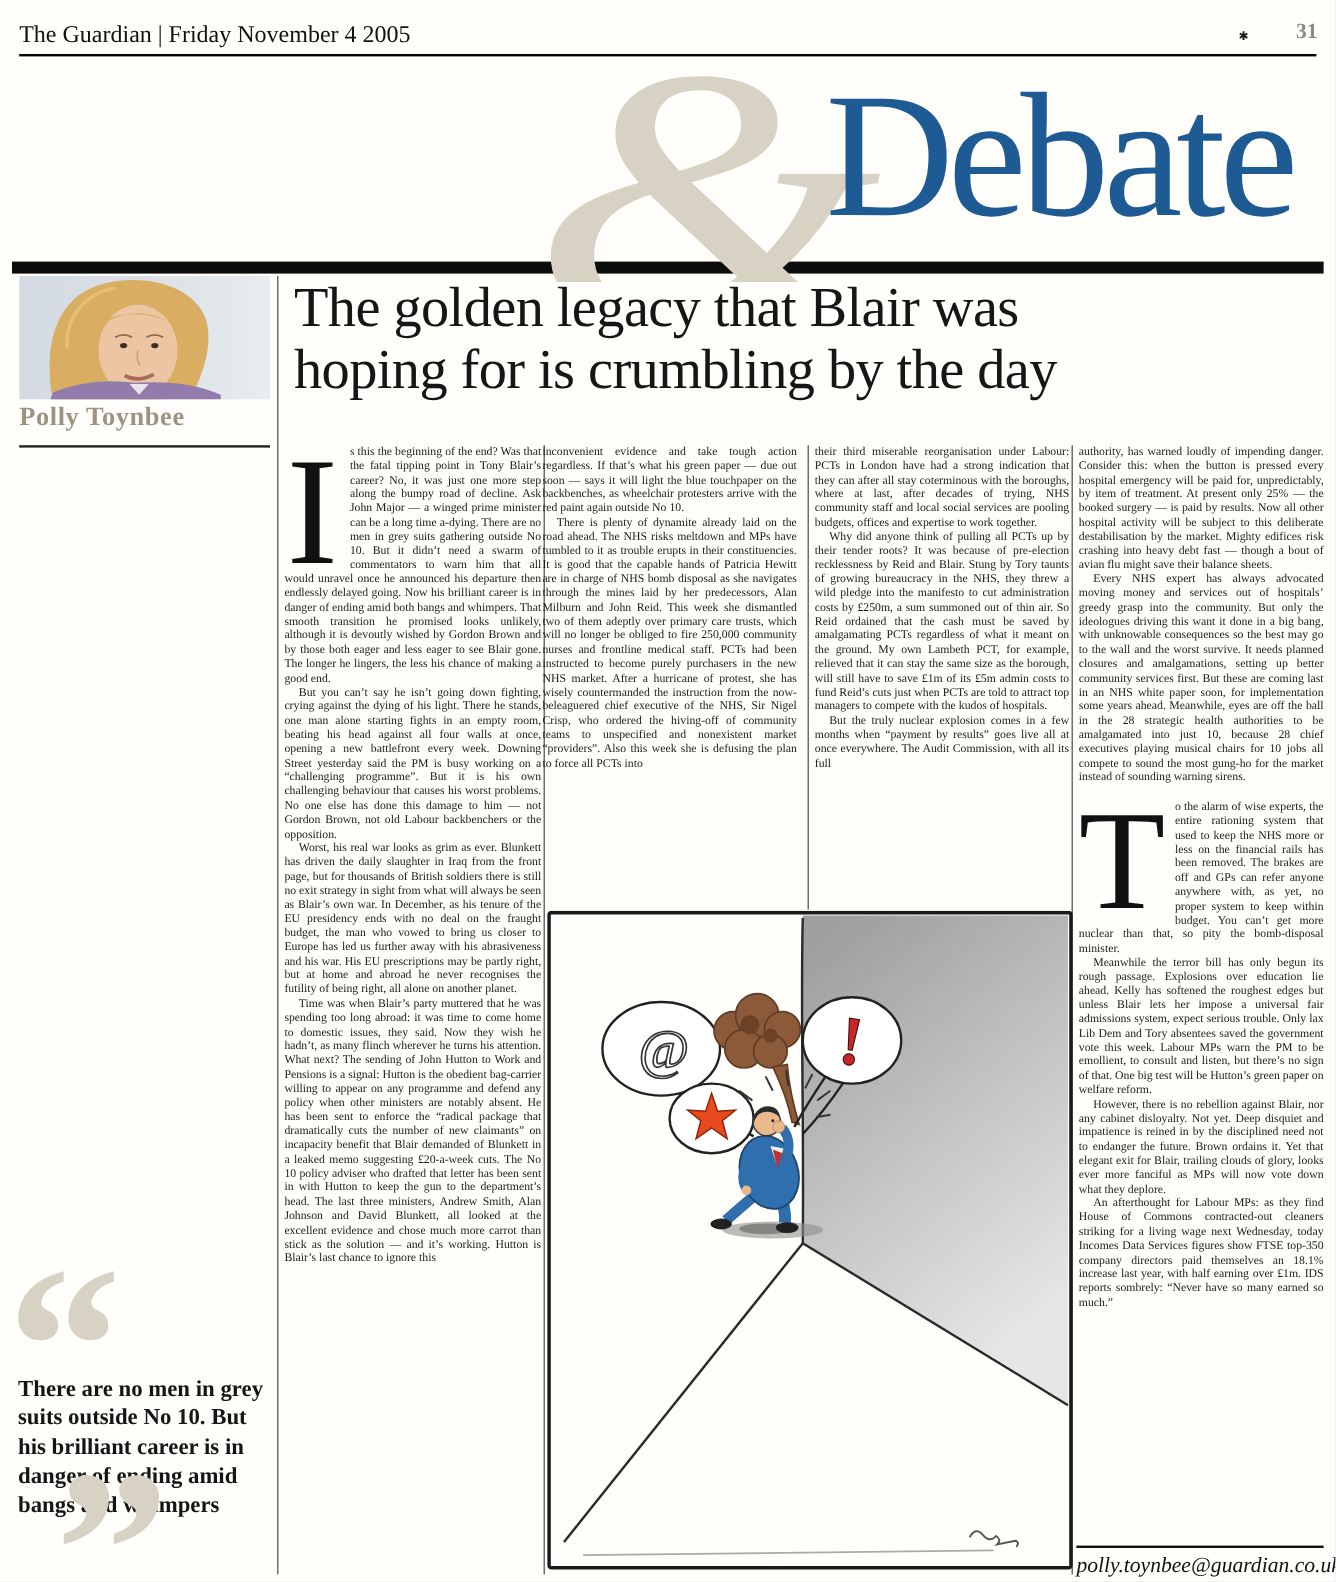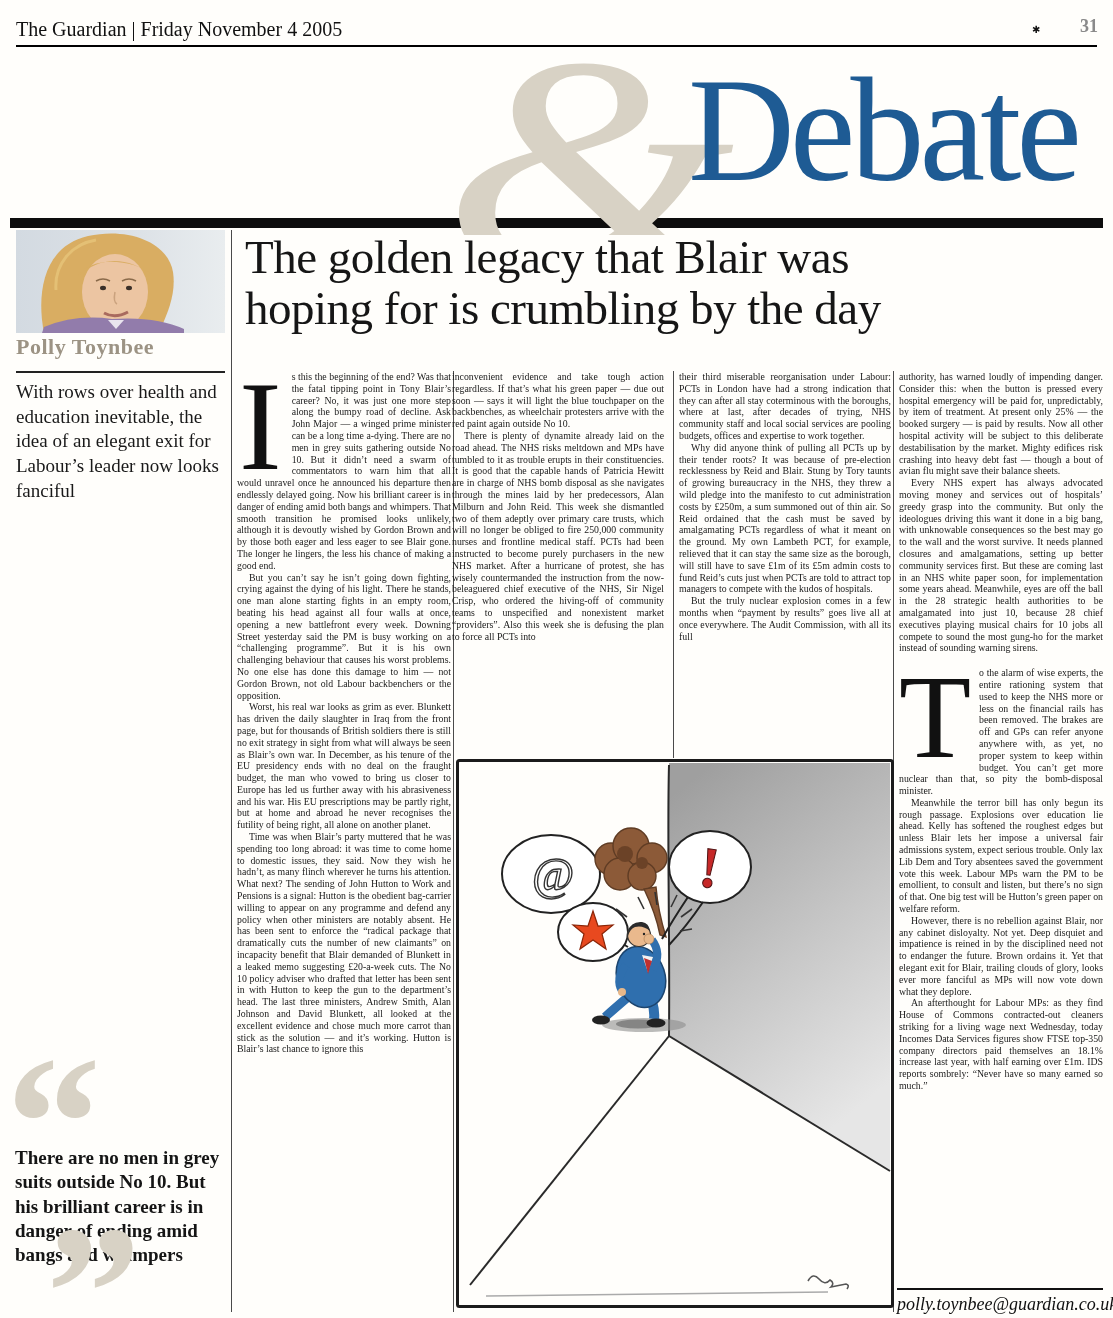--- a/index.html
+++ b/index.html
@@ -101,21 +101,20 @@
       <path d="M99,62 Q97,72 101,74" stroke="#caa27e" stroke-width="1.5" fill="none"></path>
       <path d="M88,83 Q99,89 112,82" stroke="#a96a5e" stroke-width="3" fill="none"></path>
       <rect x="90" y="92" width="20" height="11" fill="#e4bb97"></rect>
       <path d="M26,103 L28,97 Q60,84 96,89 Q140,86 168,99 L168,103 Z" fill="#927cab"></path>
       <path d="M92,90 L100,99 L108,90 Z" fill="#e9e4ee"></path>
     </svg>
   </div>
   <div class="abs" id="author-name">Polly Toynbee</div>
 
   <div class="abs" id="standfirst-rule"></div>
-  <div class="abs" id="standfirst">With rows over health and education inevitable, the idea of an elegant exit for Labour’s leader now looks fanciful</div>
 
   <div class="abs" id="pq-open">“</div>
   <div class="abs" id="pull-quote-text">There are no men in grey suits outside No 10. But his brilliant career is in danger of ending amid bangs and whimpers</div>
   <div class="abs" id="pq-close">”</div>
 
   <div class="vrule" id="rail-rule"></div>
   <div class="vrule" id="col-rule-1"></div>
   <div class="vrule" id="col-rule-2"></div>
   <div class="vrule" id="col-rule-3"></div>
 

